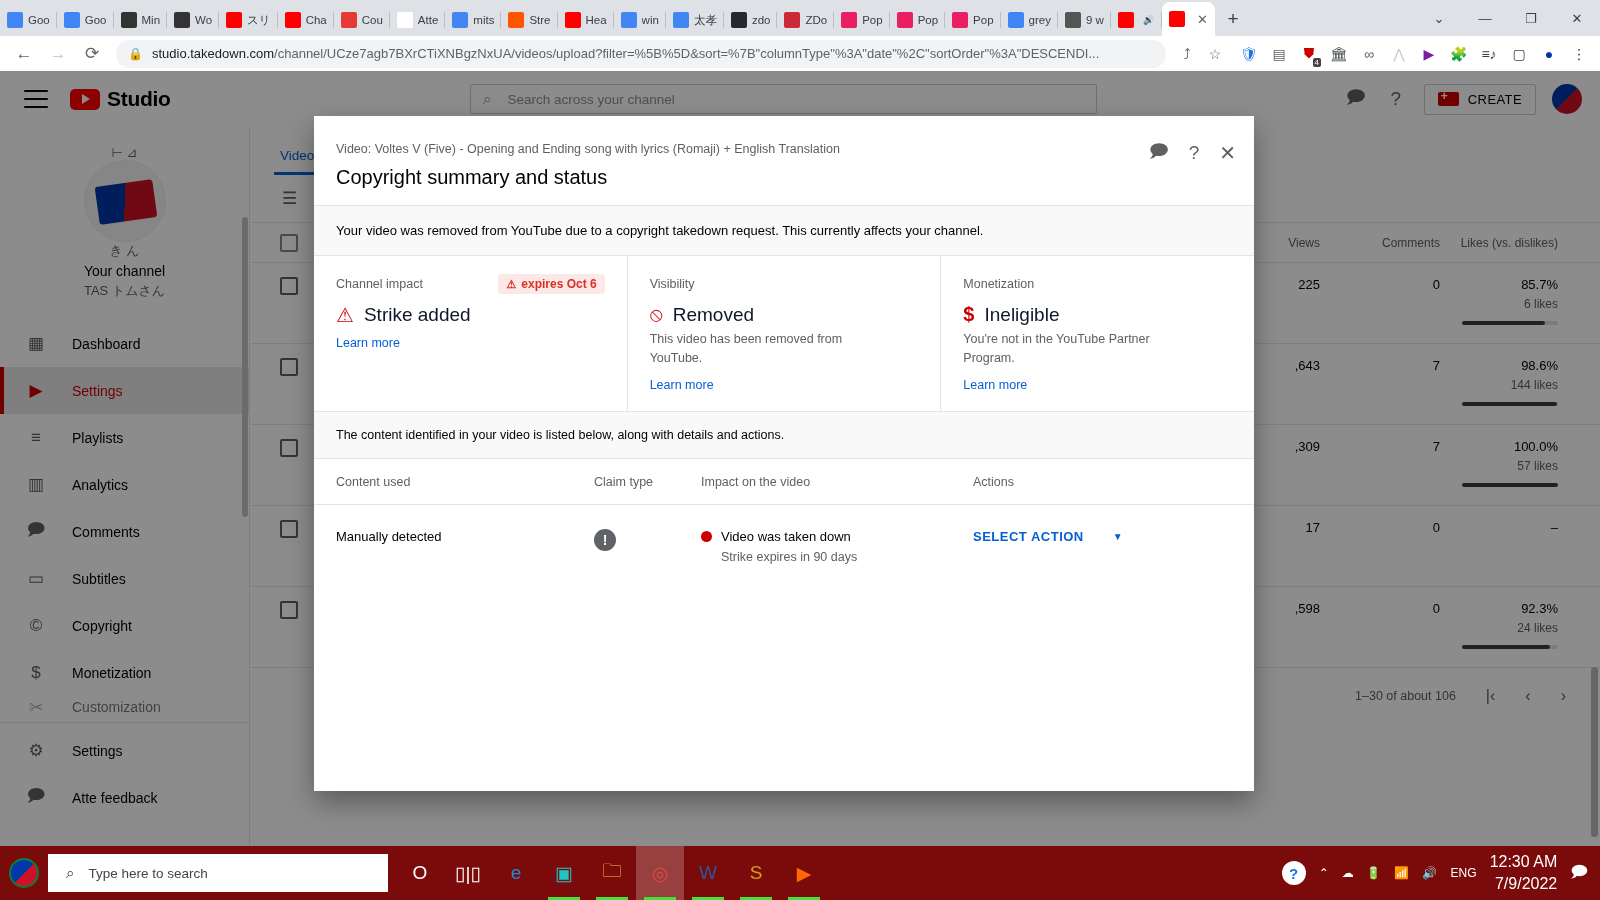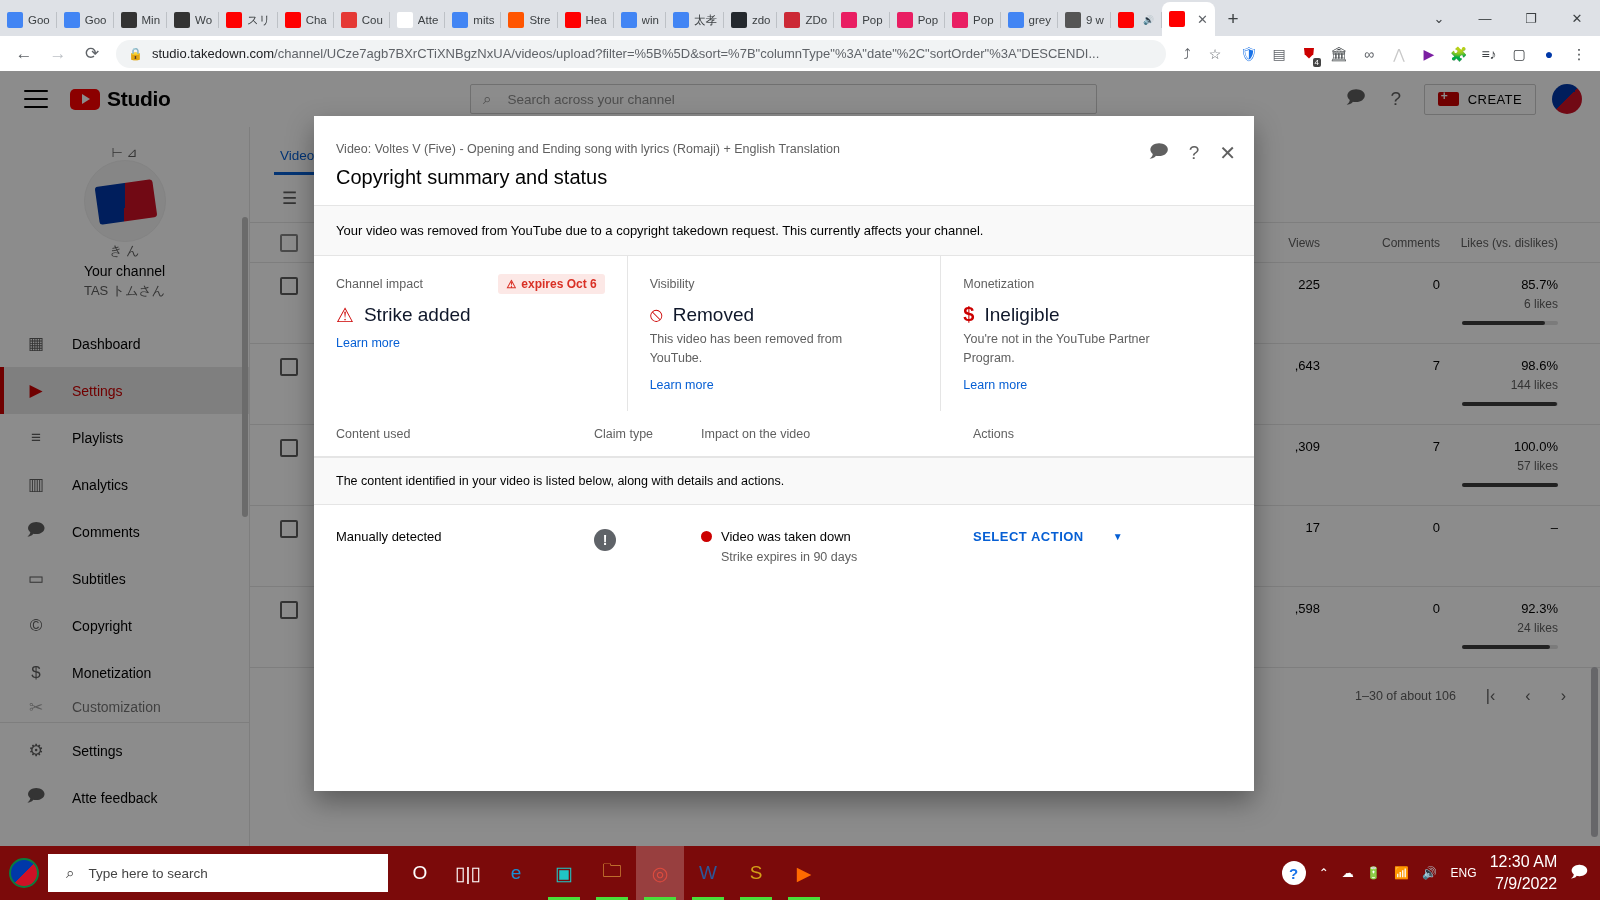--- a/index.html
+++ b/index.html
@@ -490,27 +490,27 @@
             <span style="font-size: 20px; color: rgb(204, 0, 0);">⦸</span>
             <span class="stitle">Removed</span>
           </div><div class="card-desc">This video has been removed from YouTube.</div><a class="learn" href="#" style="text-decoration: none;">Learn more</a></div>
         <div class="card"><div class="card-head">
             <span class="card-label">Monetization</span>
           </div><div class="card-status">
             <span style="font-size: 20px; color: rgb(204, 0, 0); font-weight: bold;">$</span>
             <span class="stitle">Ineligible</span>
           </div><div class="card-desc">You're not in the YouTube Partner Program.</div><a class="learn" href="#" style="text-decoration: none;">Learn more</a></div>
       </div>
+    <div id="dlg-note">The content identified in your video is listed below, along with details and actions.</div>
     <div id="ctable-head">
       <div class="cc1">Content used</div>
       <div class="cc2">Claim type</div>
       <div class="cc3">Impact on the video</div>
       <div class="cc4">Actions</div>
     </div>
-    <div id="dlg-note">The content identified in your video is listed below, along with details and actions.</div>
     <div id="ctable-row">
       <div class="cc1">Manually detected</div>
       <div class="cc2">
         <div id="claim-dot">!</div>
       </div>
       <div class="cc3">
         <div id="impact-main">
           <span id="impact-dot"></span>
           <span>Video was taken down</span>
         </div>

